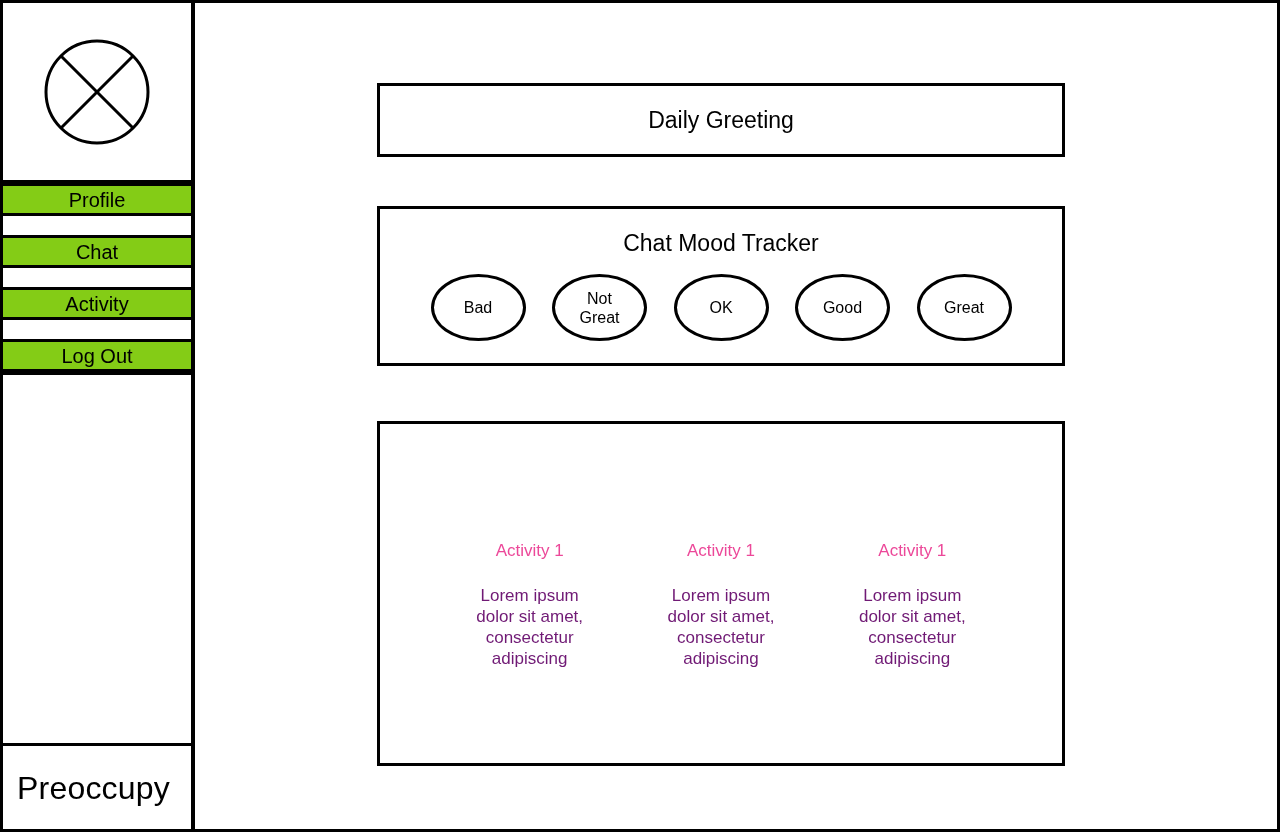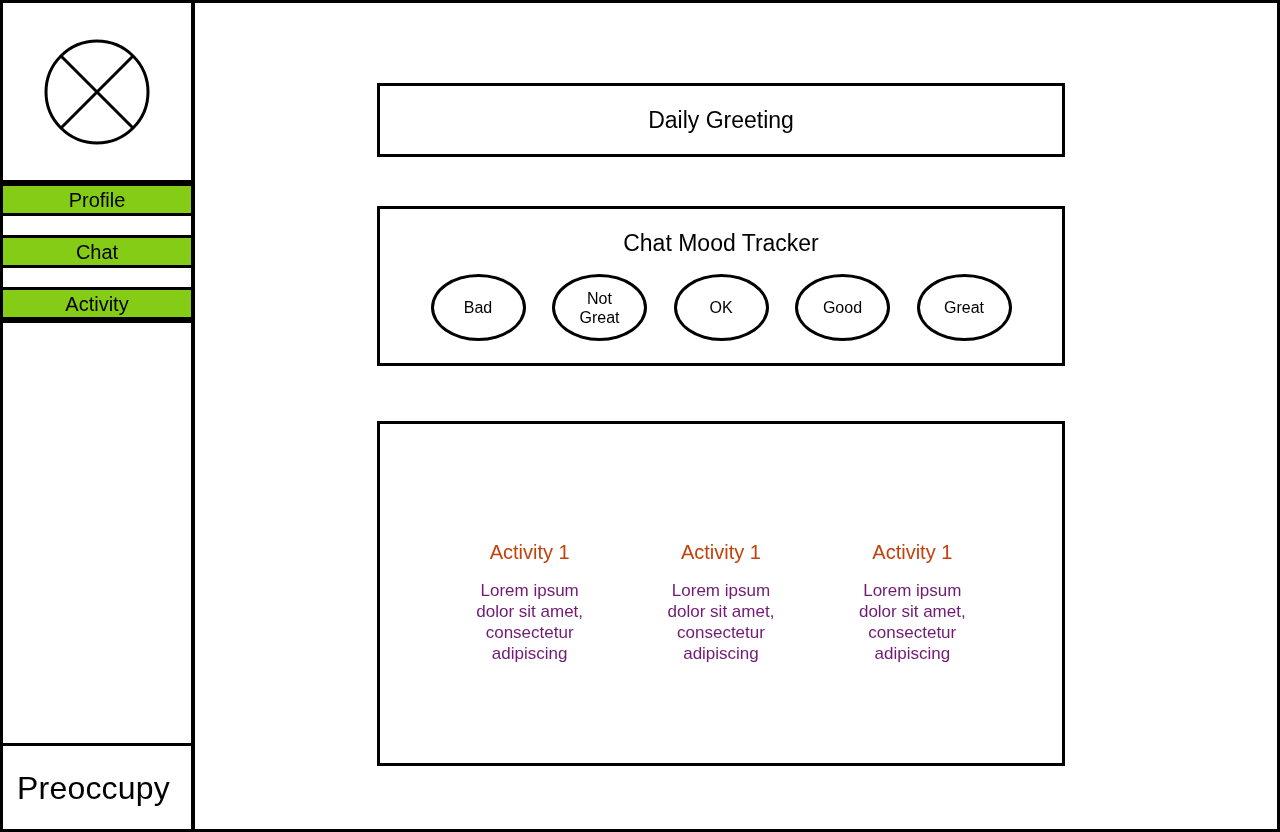--- a/index.html
+++ b/index.html
@@ -191,24 +191,24 @@
     display: flex;
     justify-content: space-around;
     padding: 0 54px;
     box-sizing: border-box;
   }
   .activity {
     width: 160px;
     text-align: center;
   }
   .activity-title {
-    font-size: 20px;
-    line-height: 1;
-    color: #c2410c;
-    margin-bottom: 18px;
+    font-size: 17px;
+    line-height: 1;
+    color: #ec4899;
+    margin-bottom: 26px;
   }
   .activity-body {
     font-size: 17px;
     line-height: 21px;
     color: #701a75;
     margin: 0 auto;
     max-width: 128px;
   }
 </style>
 </head>
@@ -228,20 +228,23 @@
 
     <div class="nav">
       <div class="nav-item">
         <span>Profile</span>
       </div>
       <div class="nav-item">
         <span>Chat</span>
       </div>
       <div class="nav-item">
         <span>Activity</span>
+      </div>
+      <div class="nav-item">
+        <span>Log Out</span>
       </div>
     </div>
 
     <div class="nav-spacer"></div>
 
     <div class="brand">Preoccupy</div>
   </nav>
 
   <main class="main">
 

